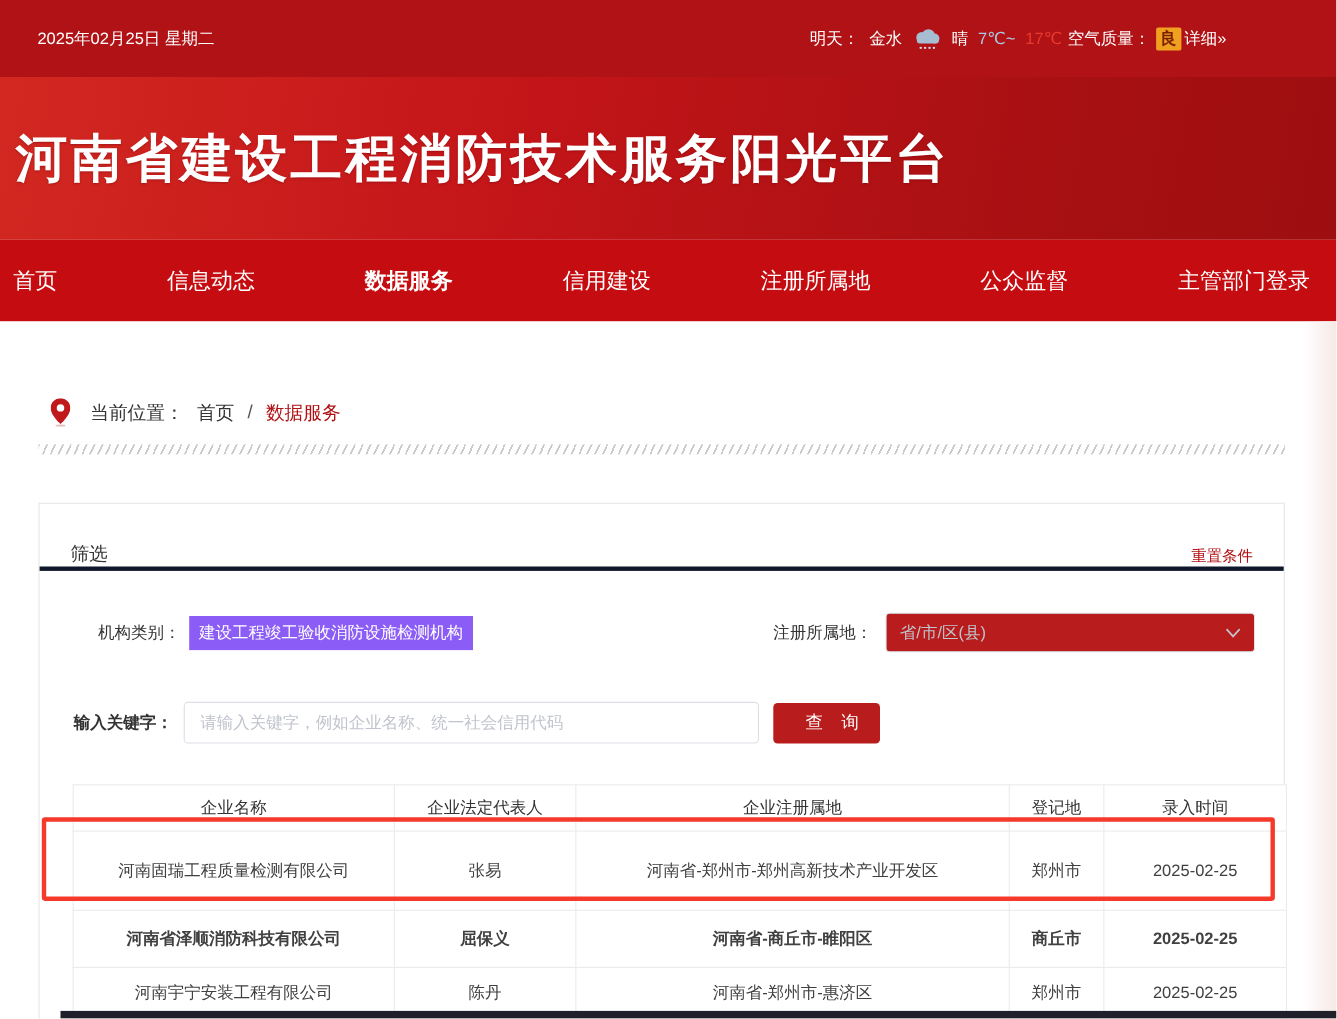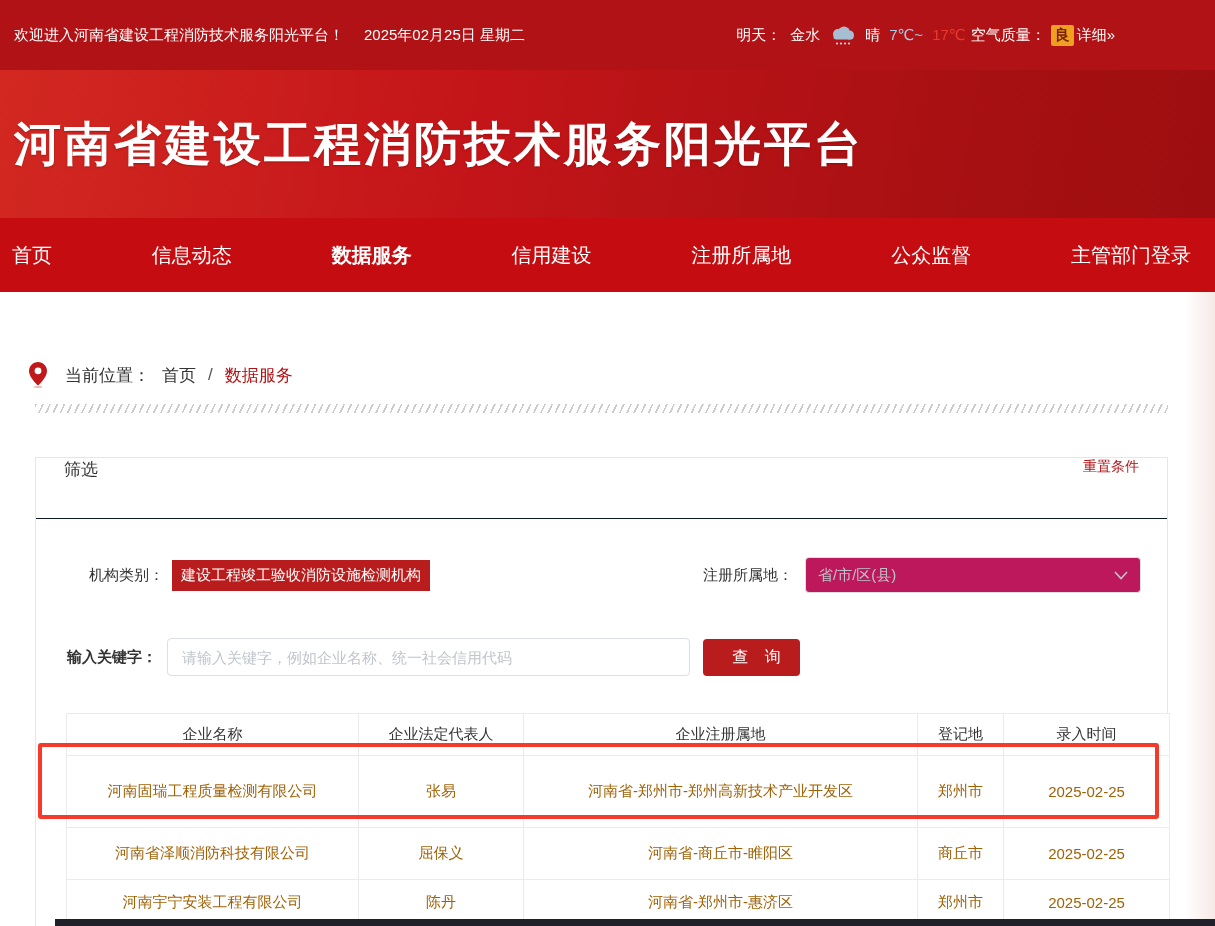--- a/index.html
+++ b/index.html
@@ -35,52 +35,52 @@
   .nav {
     height:74px; background:#c50d11; display:flex; align-items:center;
     justify-content:space-between; padding:0 24px 0 12px;
   }
   .nav-item {
     color:#fff; font-size:20px; text-decoration:none; cursor:pointer; white-space:nowrap;
   }
   .nav-item.active { font-weight:bold; }
   
   .breadcrumb {
-    position:absolute; left:29px; top:362px; display:flex; align-items:center;
+    position:absolute; left:46px; top:362px; display:flex; align-items:center;
     font-size:17px; color:#333; gap:12px;
   }
   .breadcrumb .pin { margin-right:6px; display:inline-flex; }
   .crumb-home { color:#333; text-decoration:none; cursor:pointer; }
   .crumb-sep { color:#555; }
   .crumb-current { color:#b01114; text-decoration:none; cursor:pointer; }
   .slash-line {
     position:absolute; left:35px; top:404px; width:1133px; height:9px;
     background:repeating-linear-gradient(115deg,#cbcbcb 0,#cbcbcb 1.6px,transparent 1.6px,transparent 6.5px);
   }
   
   .panel {
     position:absolute; left:35px; top:457px; width:1133px; height:700px;
     border:1px solid #e6e6e6; background:#fff;
   }
   .panel-head {
-    height:61px; border-bottom:1px solid #0f172a; display:flex; align-items:flex-start;
+    height:61px; border-bottom:4px solid #0f172a; display:flex; align-items:flex-end;
     padding:0 28px; font-size:17px; color:#333;
   }
   .reset-link { margin-left:auto; font-size:14px; color:#b01114; text-decoration:none; cursor:pointer; }
   .filter-row1 {
     margin-top:38px; display:flex; align-items:center; padding:0 26px 0 53px; height:36px;
   }
   .f-label { font-size:15px; color:#333; white-space:nowrap; }
   .cat-options { display:flex; align-items:center; margin-left:8px; }
   .cat-option { font-size:15px; color:#4a4a4a; cursor:pointer; padding:6px 9px; white-space:nowrap; }
-  .cat-option.selected { background:#b91c1c; color:#fff; margin-right:18px; }
+  .cat-option.selected { background:#8b5cf6; color:#fff; margin-right:18px; }
   .region-label { margin-left:auto; }
   .region-select {
     width:336px; height:36px; border:1px solid #dcdfe6; border-radius:4px; margin-left:12px;
-    display:flex; align-items:center; padding:0 12px; cursor:pointer; background:#be185d;
+    display:flex; align-items:center; padding:0 12px; cursor:pointer; background:#b91c1c;
   }
   .region-select .ph { color:#bfc3cb; font-size:15px; }
   .region-select .chev { margin-left:auto; display:inline-flex; }
   .filter-row2 {
     margin-top:45px; display:flex; align-items:center; padding-left:31px; height:38px;
   }
   .kw-label { font-weight:bold; }
   .kw-input {
     width:523px; height:38px; border:1px solid #dcdfe6; border-radius:4px;
     margin-left:10px; padding:0 14px; font-size:15px; color:#4d7c0f; outline:none;
@@ -90,43 +90,42 @@
   .search-btn {
     width:97px; height:37px; margin-left:13px; background:#b91c1c; color:#fff;
     border:none; border-radius:4px; font-size:16px; cursor:pointer; letter-spacing:6px;
     font-family:inherit; padding-left:16px;
   }
   
   .tbl-wrap { margin:37px 0 0 30px; width:1103px; }
   table { border-collapse:collapse; width:1103px; table-layout:fixed; background:#fff; }
   th, td { border:1px solid #ebebeb; text-align:center; font-weight:normal; overflow:hidden; }
   th { height:42px; font-size:15px; color:#333; }
-  td { font-size:15px; color:#a16207; }
+  td { font-size:15px; color:#404040; }
   tr.r0 td { height:72px; }
-  tr.r1 td { height:52px; }
+  tr.r1 td { height:52px;font-weight:bold; }
   tr.r2 td { height:46px; }
   
   .highlight-box {
     position:absolute; left:38px; top:743px; width:1121px; height:76px;
     border:4px solid #f5392b; border-radius:3px; pointer-events:none; z-index:5;
   }
   .right-fade {
     position:absolute; right:0; top:292px; width:30px; height:634px;
     background:linear-gradient(to left,#f6e9e5,rgba(255,255,255,0)); pointer-events:none;
   }
   .bottom-bar {
     position:absolute; left:55px; top:919px; width:1160px; height:7px;
     background:#20202a; z-index:6;
   }
 </style>
 </head>
 <body>
 
 <div class="topbar">
-  <span>欢迎进入河南省建设工程消防技术服务阳光平台！</span>
   <span class="date">2025年02月25日 星期二</span>
   <div class="weather">
     <span class="w-bold">明天：</span>
     <span>金水</span>
     <span class="cloud-wrap">
       <svg width="27" height="21" viewBox="0 0 27 21">
         <g fill="#a7bdd1">
           <circle cx="9" cy="9" r="5"></circle>
             <circle cx="15" cy="7.5" r="6"></circle>
             <circle cx="20.5" cy="10" r="4.5"></circle>

